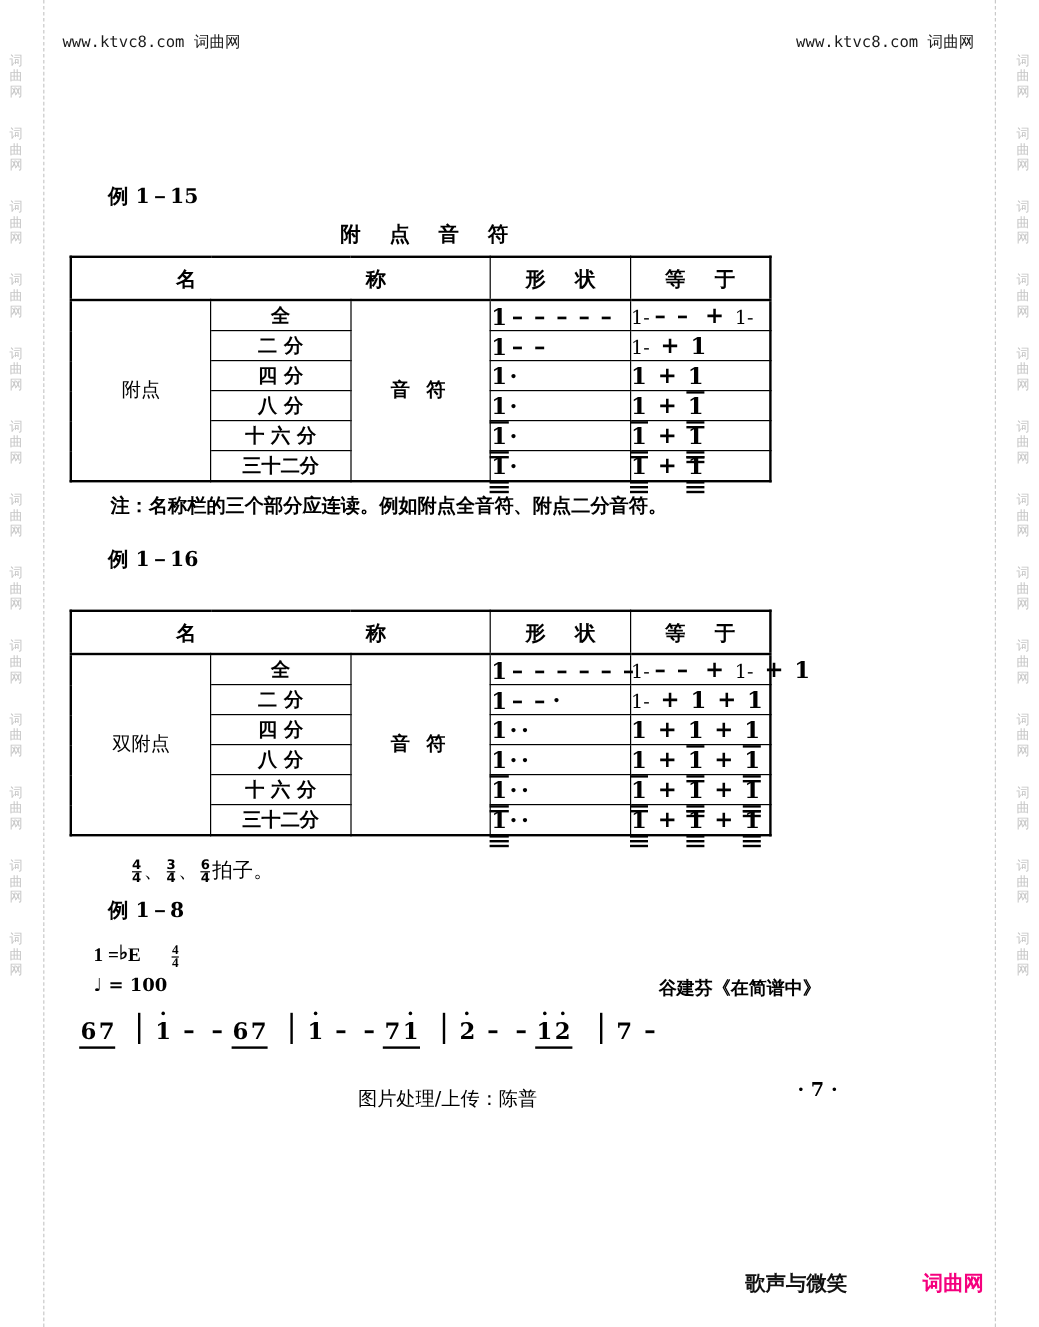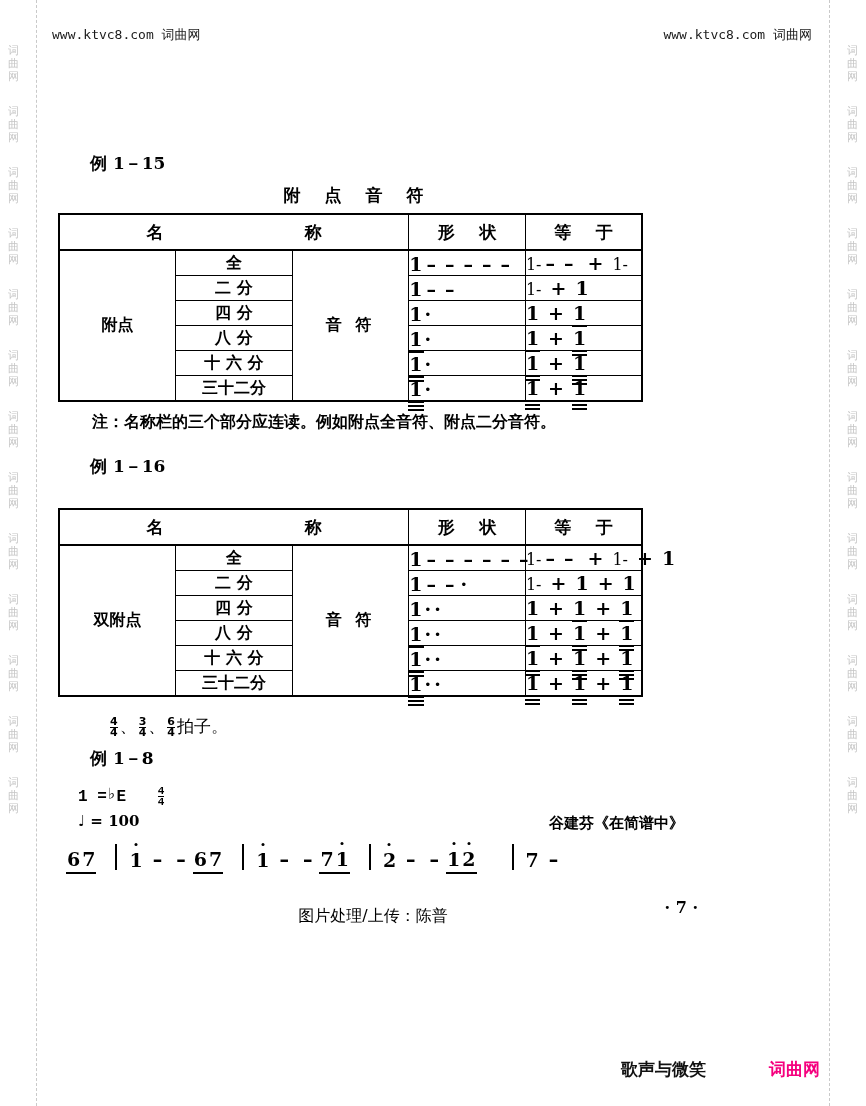--- a/index.html
+++ b/index.html
@@ -82,21 +82,21 @@
     padding: 0;
     text-align: center;
     vertical-align: middle;
   }
   table.nt { border: 2px solid #000; }
   table.nt .hdr {
     height: 36px; font-weight: bold; font-size: 17px;
     border-bottom: 2px solid #000;
   }
   .hdr-inner { display:flex; justify-content: space-around; padding: 0 16px; }
-  td.sidelbl { font-weight: bold; font-size: 16px; width: 78px; }
+  td.sidelbl { font-weight: normal; font-size: 16px; width: 78px; }
   td.midlbl  { font-weight: bold; font-size: 16px; width: 62px; letter-spacing:4px; }
   td.subname { font-weight: bold; font-size: 16px; width: 92px; }
 
   td.shape, td.equals {
     text-align: left; padding-left: 18px;
     font-family: "DejaVu Serif", "Liberation Serif", serif;
   }
   td.shape   { width: 180px; }
   td.equals  { width: 243px; }
 
@@ -120,21 +120,21 @@
 
   .para { font-size: 17px; margin-left: 56px; line-height: 30px; }
   .para .ts { display:inline-block; vertical-align:middle; font-size:11px;
               line-height:10px; text-align:center; font-weight:bold; margin:0 2px; }
   .para .ts b { display:block; }
   .para .ts .bar { border-top:1.5px solid #000; }
 
   
   .music { margin-top: 10px; position: relative; height: 120px; }
   .key-line { position:absolute; left:26px; top:4px; font-weight:bold; font-size:16px;
-              font-family:Liberation Mono, monospace; }
+              font-family:Liberation Serif, serif; }
   .key-line .flat { font-size:16px; vertical-align: 2px; }
   .ts-inline { display:inline-block; font-size:11px; line-height:10px; text-align:center;
                font-weight:bold; vertical-align: middle; margin-left: 22px; }
   .ts-inline b { display:block; }
   .ts-inline .bar { border-top:1.5px solid #000; }
   .tempo { position:absolute; left:26px; top:32px; font-weight:bold; font-size:15px;
            font-family:"DejaVu Serif","Liberation Serif",serif; }
   .composer { position:absolute; right:130px; top:34px; font-weight:bold; font-size:15px; }
 
   .staffline { position:absolute; left:14px; top:64px; display:flex; align-items:flex-end; }
@@ -633,21 +633,21 @@
           <span class="n" style="margin: 0px 3px;">1<i class="dot-above"></i></span>
           <span class="dash-h" style="margin: 0px 7px;">–</span>
           <span class="dash-h" style="margin: 0px 7px;">–</span>
           <span style="position: relative; display: inline-block; margin-right: 2px;"><span class="n" style="margin: 0px 1px;">7</span><span class="n" style="margin: 0px 1px;">1<i class="dot-above"></i></span><i style="position: absolute; left: 0px; right: 0px; bottom: -4px; border-top: 2px solid rgb(0, 0, 0);"></i></span>
         </span>
         <span class="barline"></span>
         <span class="g" style="display: inline-flex; align-items: flex-end;">
           <span class="n" style="margin: 0px 3px;">2<i class="dot-above"></i></span>
           <span class="dash-h" style="margin: 0px 7px;">–</span>
           <span class="dash-h" style="margin: 0px 7px;">–</span>
-          <span style="position: relative; display: inline-block; margin-right: 18px;"><span class="n" style="margin: 0px 1px;">1<i class="dot-above"></i></span><span class="n" style="margin: 0px 1px;">2<i class="dot-above"></i></span><i style="position: absolute; left: 0px; right: 0px; bottom: -4px; border-top: 2px solid rgb(0, 0, 0);"></i></span>
+          <span style="position: relative; display: inline-block; margin-right: 6px;"><span class="n" style="margin: 0px 1px;">1<i class="dot-above"></i></span><span class="n" style="margin: 0px 1px;">2<i class="dot-above"></i></span><i style="position: absolute; left: 0px; right: 0px; bottom: -4px; border-top: 2px solid rgb(0, 0, 0);"></i></span>
         </span>
         <span class="barline"></span>
         <span class="g" style="display: inline-flex; align-items: flex-end;">
           <span class="n" style="margin: 0px 3px;">7</span>
           <span class="dash-h" style="margin: 0px 7px;">–</span>
         </span>
       </div>
   </div>
 
   <div style="position:relative">

